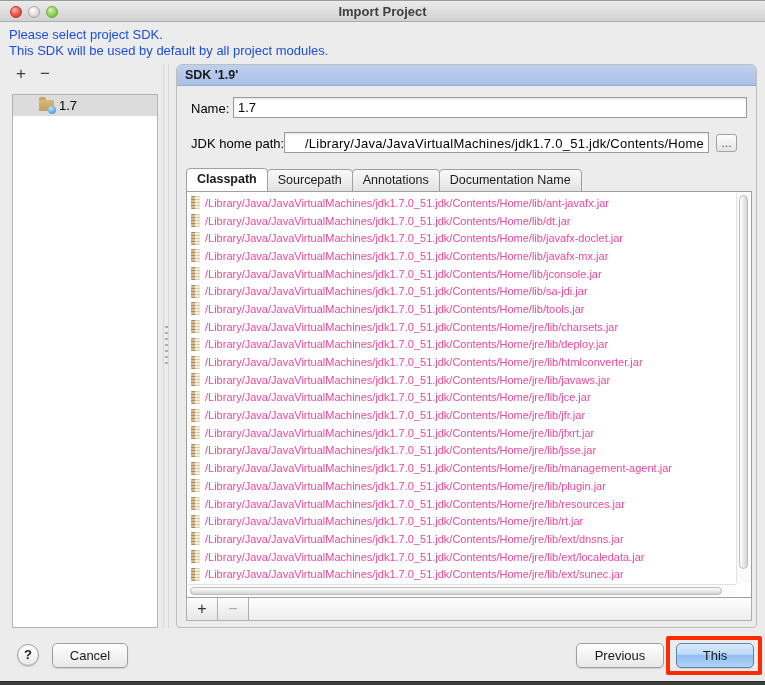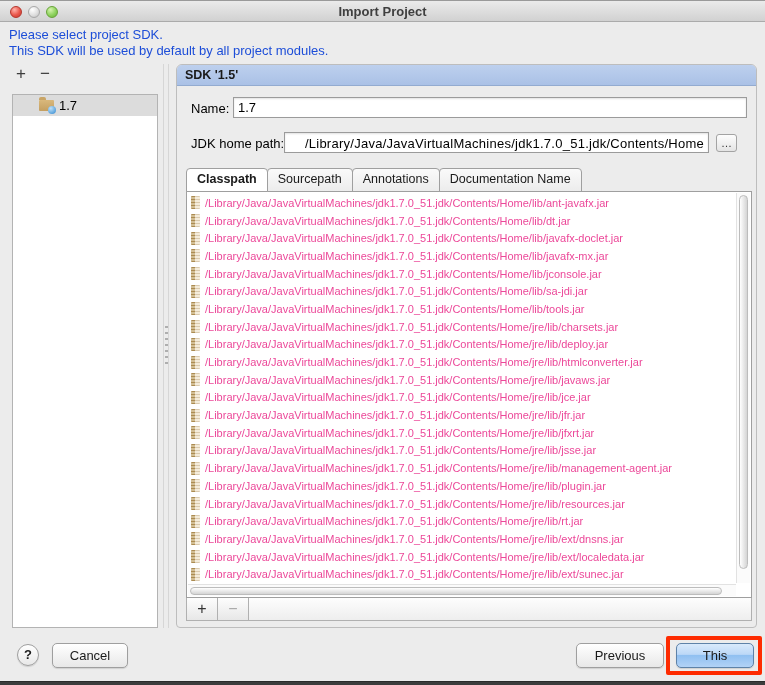--- a/index.html
+++ b/index.html
@@ -82,23 +82,23 @@
   .name-field { left:56px; top:32px; width:514px; height:21px; }
   .path-field { left:107px; top:67px; width:425px; height:21px; overflow:hidden; }
   .path-field span { position:absolute; right:4px; top:2.5px; white-space:nowrap; letter-spacing:.02em; }
   .browse-btn {
     position:absolute; left:539px; top:69px; width:21px; height:18px;
     background:linear-gradient(#fdfdfd,#e4e4e4); border:1px solid #a3a3a3; border-radius:3px;
     font-size:11px; line-height:14px; text-align:center; color:#333;
   }
 
   
-  .tabs { position:absolute; left:9px; top:103px; height:24px; display:flex; }
+  .tabs { position:absolute; left:9px; top:103px; height:24px; display:flex;align-items:flex-end; }
   .tab {
-    height:40px; padding:0 10px; line-height:21px; font-size:12.5px; color:#1a1a1a;
+    height:23px; padding:0 10px; line-height:21px; font-size:12.5px; color:#1a1a1a;
     border:1px solid #9f9f9f; border-radius:4px 4px 0 0; margin-right:-1px;
     background:linear-gradient(#fafafa,#e2e2e2);
   }
   .tab.selected { background:#fff; font-weight:bold; height:24px; z-index:3; position:relative; }
 
   
   .jar-listbox {
     position:absolute; left:9px; top:126px; width:566px; height:407px;
     background:#fff; border:1px solid #9f9f9f; z-index:2;
   }
@@ -169,21 +169,21 @@
   <div class="sdk-list">
       <div class="sdk-item selected">
         <span class="jdk-icon"></span>
         <span>1.7</span>
       </div>
     </div>
 
   <div class="splitter"></div>
 
   <div class="panel">
-    <div class="panel-header">SDK '1.5'</div>
+    <div class="panel-header">SDK '1.9'</div>
 
     <div class="field-label name-label">Name:</div>
     <input class="text-field name-field" value="1.7" style="">
 
     <div class="field-label jdk-label">JDK home path:</div>
     <div class="text-field path-field">
       <span>/Library/Java/JavaVirtualMachines/jdk1.7.0_51.jdk/Contents/Home</span>
     </div>
     <button class="browse-btn">…</button>
 

